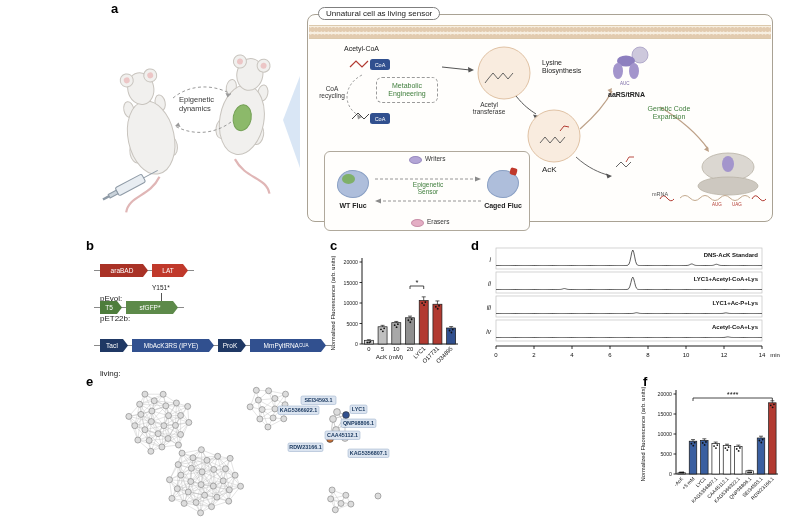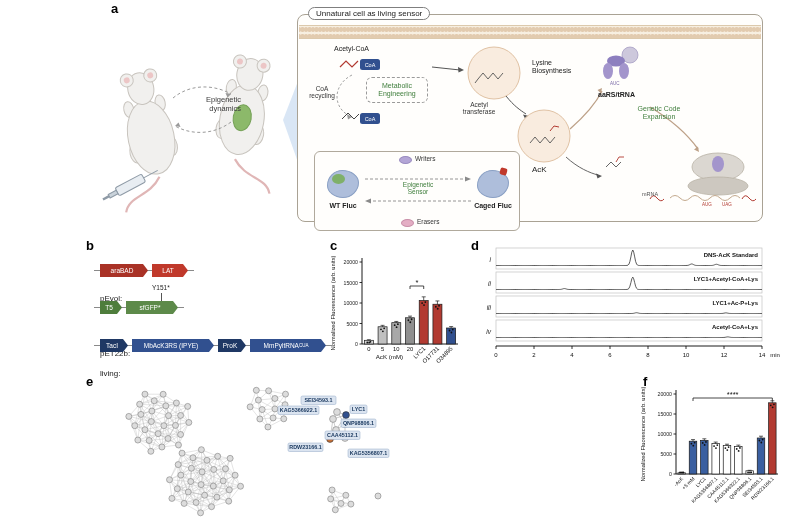--- a/index.html
+++ b/index.html
@@ -69,27 +69,27 @@
     <path d="M146,76 l-5.5,-1 l2,4.5 z" fill="#9a9a9a"></path>
     <path d="M146,104 C130,116 108,118 90,108" stroke="#9a9a9a" stroke-width="1" stroke-dasharray="3,2.5" fill="none"></path>
     <path d="M90,108 l5.5,1 l-2,-4.5 z" fill="#9a9a9a"></path>
     <g transform="translate(30,170) rotate(-28)" stroke="#8e9aa6" fill="#e8edf2">
       <rect x="0" y="0" width="30" height="9" rx="2"></rect>
       <rect x="-9" y="2.5" width="9" height="4" fill="#c9d2da"></rect>
       <line x1="-16" y1="4.5" x2="-9" y2="4.5" stroke-width="2.5"></line>
       <line x1="30" y1="4.5" x2="46" y2="4.5" stroke-width="1"></line>
     </g>
   </svg>
-  <div class="t" style="left:171px;top:96px;width:70px;text-align:right;font-size:7.5px;color:#3a3a3a">Epigenetic
+  <div class="t" style="left:179px;top:96px;width:70px;text-align:left;font-size:7.5px;color:#3a3a3a">Epigenetic
 dynamics</div>
   <svg class="abs" style="left:283px;top:76px" width="18" height="92" viewBox="0 0 18 92">
     <polygon points="0,44 17,0 17,92" fill="#cfe0f2" opacity="0.8"></polygon>
   </svg>
 
-  <div class="cellbox" style="left:297px;top:14px;width:466px;height:208px">
+  <div class="cellbox" style="left:307px;top:14px;width:466px;height:208px">
     <div class="boxtitle">Unnatural cell as living sensor</div>
     <div class="membrane"></div>
 
     <svg class="abs" style="left:0;top:0" width="466" height="222" viewBox="0 0 466 222">
 
       <path d="M42,52 l6,-6 l6,6 l6,-6" stroke="#b23a31" stroke-width="1.2" fill="none"></path>
       <rect x="62" y="44" width="20" height="11" rx="2.5" fill="#31508f"></rect>
       <text x="72" y="52" text-anchor="middle" font-size="5.5" fill="#fff">CoA</text>
 
       <path d="M54,60 C34,70 34,94 54,102" stroke="#999" stroke-width="0.9" stroke-dasharray="2.5,2" fill="none"></path>
@@ -175,21 +175,21 @@
       <div class="t" style="left:8px;top:50px;width:40px;text-align:center;font-size:7px;font-weight:bold;color:#222">WT Fluc</div>
       <div class="t" style="left:152px;top:50px;width:52px;text-align:center;font-size:7px;font-weight:bold;color:#222">Caged Fluc</div>
       <div class="t green" style="left:76px;top:29px;width:54px;text-align:center;font-size:6.5px">Epigenetic
 Sensor</div>
       <div class="abs" style="left:86px;top:67px;width:13px;height:8px;border-radius:50%;background:#e4aec4;border:1px solid #c98fa8"></div>
       <div class="t" style="left:102px;top:66px;font-size:6.5px">Erasers</div>
     </div>
   </div>
 
   <div class="gname" style="left:100px;top:250px">pEvol:</div>
-  <div class="gname" style="left:100px;top:305px">pET22b:</div>
+  <div class="gname" style="left:100px;top:270px">pET22b:</div>
   <div class="gname" style="left:100px;top:325px">living:</div>
   <div class="t" style="left:152px;top:284px;font-size:6.5px;color:#222">Y151*</div>
   <div class="abs" style="left:161px;top:293px;width:1px;height:8px;background:#555"></div>
   <div id="panel-b-genes" class="abs" style="left:0;top:0;width:800px;height:530px;pointer-events:none">
       <div class="gene-line" style="left: 94px; top: 270px; width: 100px;"></div>
       <div class="gene-box" style="left: 100px; top: 264px; width: 48px; background: rgb(169, 50, 38);">araBAD</div>
       <div class="gene-box" style="left: 152px; top: 264px; width: 36px; background: rgb(192, 57, 43);">LAT</div>
       <div class="gene-line" style="left: 94px; top: 307px; width: 90px;"></div>
       <div class="gene-box" style="left: 100px; top: 301px; width: 22px; background: rgb(78, 125, 60);">T5</div>
       <div class="gene-box" style="left: 126px; top: 301px; width: 52px; background: rgb(93, 138, 74);">sfGFP*</div>

